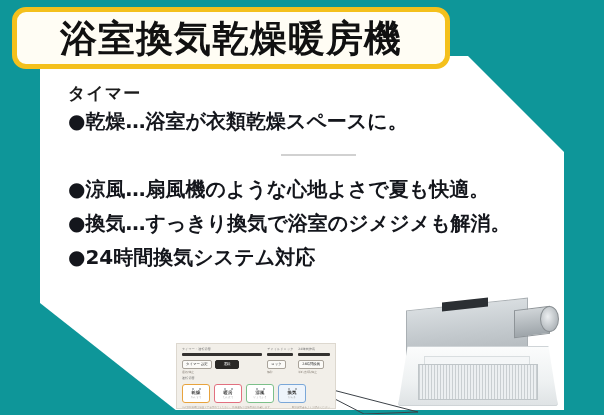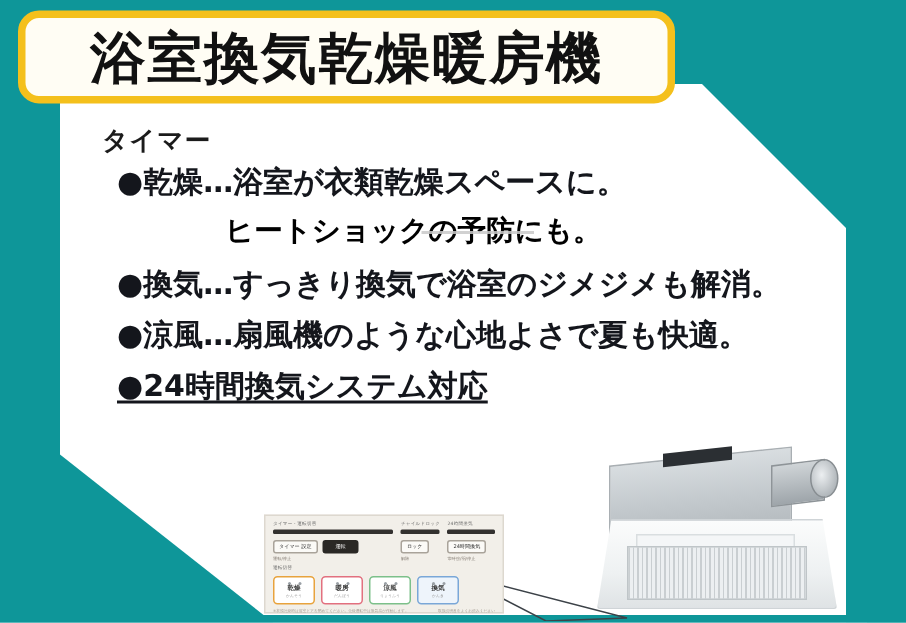--- a/index.html
+++ b/index.html
@@ -50,29 +50,28 @@
   .content{
     position:absolute;left:62px;top:82px;width:520px;z-index:5;
   }
   .sub-head{
     font-size:17px;font-weight:bold;color:#1b1b1b;
     margin:0 0 6px 6px;letter-spacing:1px;
   }
   .bullet-line{
     font-size:20px;font-weight:bold;color:#14161c;
     letter-spacing:0px;line-height:1.0;
-    margin:0 0 14px 16px;white-space:nowrap;
+    margin:0 0 14px 6px;white-space:nowrap;
   }
   .bullet-line.underlined{
-    text-decoration:underline;
     text-underline-offset:3px;
     text-decoration-thickness:2px;
   }
   .red-line{
-    font-size:19px;font-weight:bold;color:#000000;
+    font-size:19px;font-weight:bold;color:#ffffff;
     margin:-6px 0 12px 88px;white-space:nowrap;
     position:relative;display:inline-block;
     letter-spacing:0px;
   }
   .red-line .strike{
     position:absolute;left:52%;top:50%;width:30%;height:2px;
     background:#c9c9c9;opacity:.85;
   }
 
   
@@ -171,23 +170,23 @@
     <div class="sub-head">タイマー</div>
 
     <div class="bullet-line">●乾燥…浴室が衣類乾燥スペースに。</div>
 
 
     <div class="red-line">
       <span>ヒートショックの予防にも。</span>
       <span class="strike"></span>
     </div>
 
+    <div class="bullet-line">●涼風…扇風機のような心地よさで夏も快適。</div>
+
     <div class="bullet-line">●換気…すっきり換気で浴室のジメジメも解消。</div>
-
-    <div class="bullet-line">●涼風…扇風機のような心地よさで夏も快適。</div>
 
     <div class="bullet-line underlined">●24時間換気システム対応</div>
   </div>
 
   <div class="panel-photo">
     <div class="pp-toprow">
       <div class="pp-col" style="width:86px">
         <div class="pp-cap">タイマー・運転切替</div>
         <div class="pp-bar"></div>
         <div class="pp-seg">

